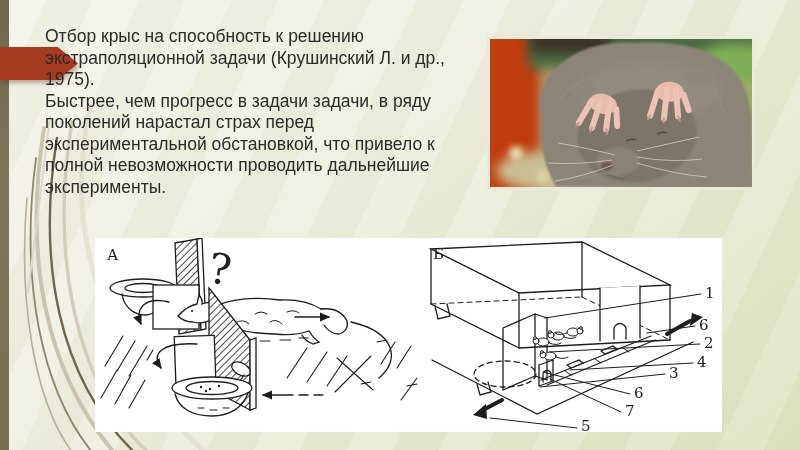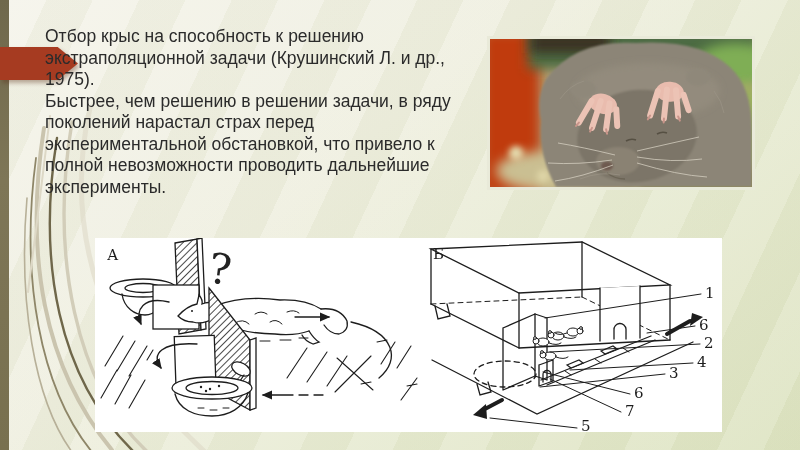--- a/index.html
+++ b/index.html
@@ -59,21 +59,21 @@
   <div class="left-bar"></div>
 
   <div class="arrow-wrap">
     <div class="arrow-shape"></div>
   </div>
 
   <div class="text-block">
     <p>Отбор крыс на способность к решению
 экстраполяционной задачи (Крушинский Л. и др.,
 1975).</p>
-    <p>Быстрее, чем решению в решении задачи, в ряду
+    <p>Быстрее, чем прогресс в задачи задачи, в ряду
 поколений нарастал страх перед
 экспериментальной обстановкой, что привело к
 полной невозможности проводить дальнейшие
 эксперименты.</p>
   </div>
 
   <div class="photo">
     <svg viewBox="0 0 262 148" preserveAspectRatio="none">
       <defs>
         <filter id="b6" x="-40%" y="-40%" width="180%" height="180%">

